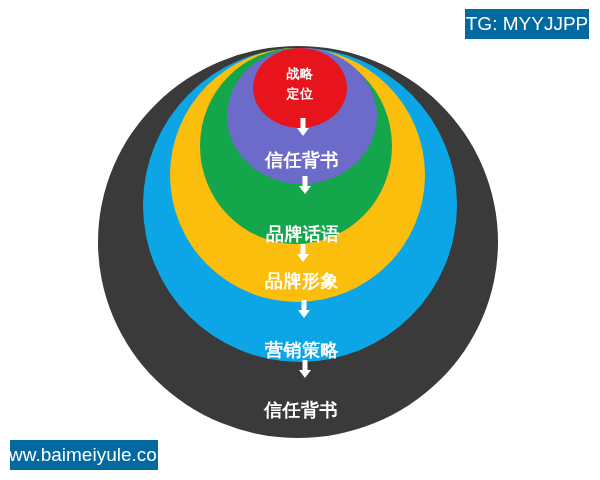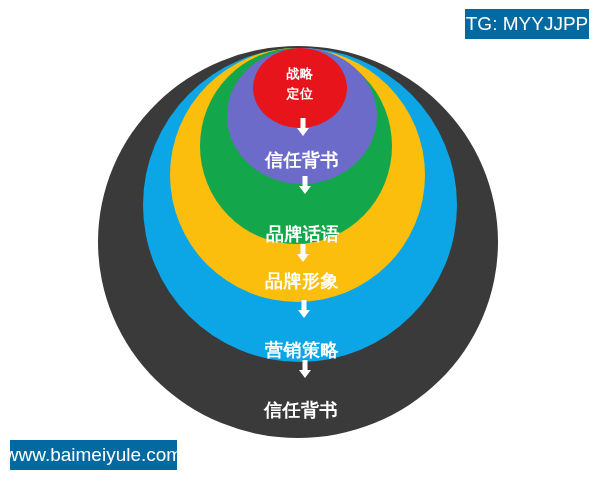--- a/index.html
+++ b/index.html
@@ -71,13 +71,13 @@
 </div>
 <div class="label" style="left:302px; top:338px;">营销策略</div>
 
 <div class="arrow" style="left:305px; top:360px;">
   <svg width="12" height="18" viewBox="0 0 12 18">
       <path d="M3.5 0 H8.5 V10 H12 L6 18 L0 10 H3.5 Z" fill="#fff"></path>
     </svg>
 </div>
 <div class="label" style="left:301px; top:398px;">信任背书</div>
 
-<div class="badge" style="left:10px; top:440px; width:167px; height:30px;">www.baimeiyule.com</div>
+<div class="badge" style="left:10px; top:440px; width:148px; height:30px;">www.baimeiyule.com</div>
 
 </body></html>

